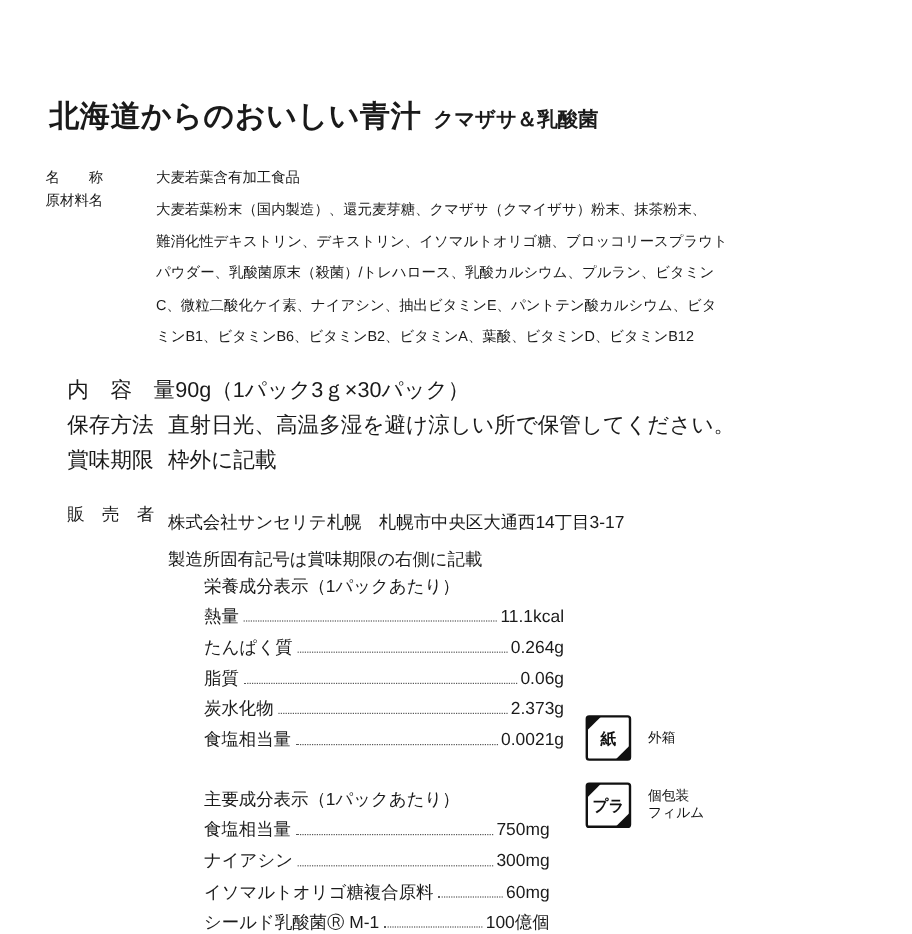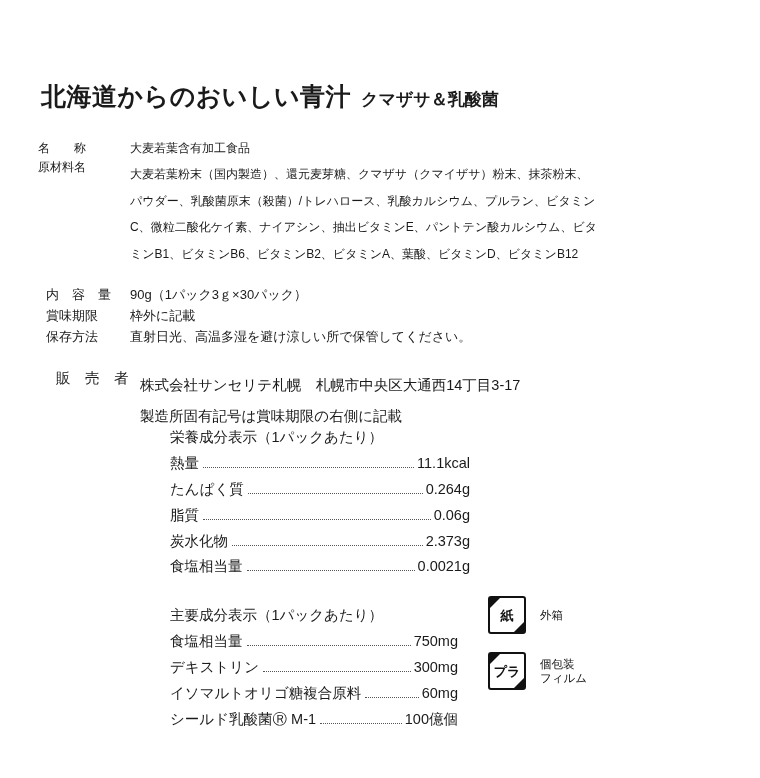--- a/index.html
+++ b/index.html
@@ -60,22 +60,22 @@
   .spec-value {
     flex: 1 1 auto;
   }
   .spec-value .line {
     display: block;
     margin-top: 7px;
   }
 
   .spec2 {
     margin-top: 20px;
-    margin-left: 8px;
-    font-size: 13px;
+    margin-left: 18px;
+    font-size: 18px;
     line-height: 1.62;
   }
   .spec2 .spec-label {
     flex: 0 0 84px;
   }
 
   .spec3 {
     margin-top: 20px;
     margin-left: 18px;
     font-size: 14.5px;
@@ -183,39 +183,40 @@
 
   <div class="spec">
     <div class="spec-row">
       <span class="spec-label">名　　称</span>
       <span class="spec-value">大麦若葉含有加工食品</span>
     </div>
     <div class="spec-row">
       <span class="spec-label">原材料名</span>
       <span class="spec-value">
         <span class="line">大麦若葉粉末（国内製造）、還元麦芽糖、クマザサ（クマイザサ）粉末、抹茶粉末、</span>
+        <span class="line">難消化性デキストリン、デキストリン、イソマルトオリゴ糖、ブロッコリースプラウト</span>
         <span class="line">パウダー、乳酸菌原末（殺菌）/トレハロース、乳酸カルシウム、プルラン、ビタミン</span>
         <span class="line">C、微粒二酸化ケイ素、ナイアシン、抽出ビタミンE、パントテン酸カルシウム、ビタ</span>
         <span class="line">ミンB1、ビタミンB6、ビタミンB2、ビタミンA、葉酸、ビタミンD、ビタミンB12</span>
       </span>
     </div>
   </div>
 
   <div class="spec2">
     <div class="spec-row">
       <span class="spec-label">内　容　量</span>
       <span class="spec-value">90g（1パック3ｇ×30パック）</span>
     </div>
     <div class="spec-row">
+      <span class="spec-label">保存方法</span>
+      <span class="spec-value">直射日光、高温多湿を避け涼しい所で保管してください。</span>
+    </div>
+    <div class="spec-row">
       <span class="spec-label">賞味期限</span>
       <span class="spec-value">枠外に記載</span>
-    </div>
-    <div class="spec-row">
-      <span class="spec-label">保存方法</span>
-      <span class="spec-value">直射日光、高温多湿を避け涼しい所で保管してください。</span>
     </div>
   </div>
 
   <div class="spec3">
     <div class="spec-row">
       <span class="spec-label">販　売　者</span>
       <span class="spec-value">
         <span class="line">株式会社サンセリテ札幌　札幌市中央区大通西14丁目3-17</span>
         <span class="line">製造所固有記号は賞味期限の右側に記載</span>
       </span>
@@ -257,21 +258,21 @@
 
     <div class="tbl2">
       <div class="tbl-title">主要成分表示（1パックあたり）</div>
       <div class="tbl">
         <div class="tbl-row">
           <span class="tbl-name">食塩相当量</span>
           <span class="dots"></span>
           <span class="tbl-val">750mg</span>
         </div>
         <div class="tbl-row">
-          <span class="tbl-name">デキストリン</span>
+          <span class="tbl-name">ナイアシン</span>
           <span class="dots"></span>
           <span class="tbl-val">300mg</span>
         </div>
         <div class="tbl-row">
           <span class="tbl-name">イソマルトオリゴ糖複合原料</span>
           <span class="dots"></span>
           <span class="tbl-val">60mg</span>
         </div>
         <div class="tbl-row">
           <span class="tbl-name">シールド乳酸菌Ⓡ M-1</span>

